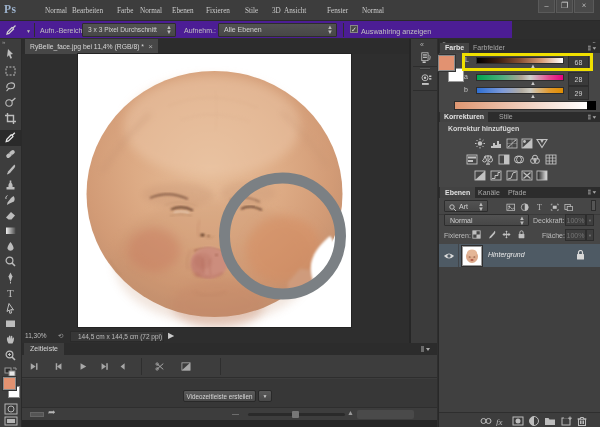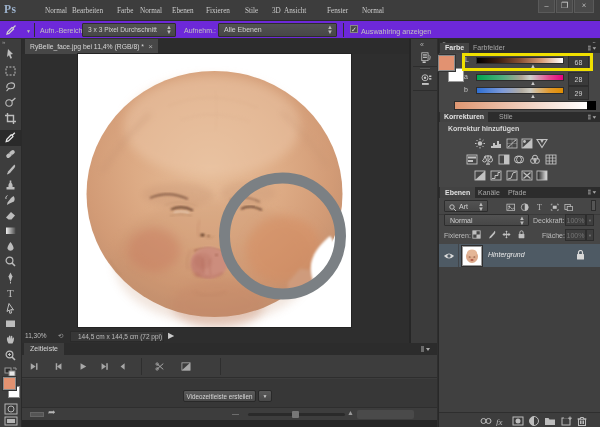--- a/index.html
+++ b/index.html
@@ -2,21 +2,21 @@
 <html><head><meta charset="utf-8">
 <style>
 *{margin:0;padding:0;box-sizing:border-box;}
 html,body{width:600px;height:427px;overflow:hidden;background:#2e2e2e;}
 body{font-family:"Liberation Sans",sans-serif;color:#c8c8c8;position:relative;}
 .abs{position:absolute;}
 #menubar{left:0;top:0;width:600px;height:21px;background:#3d3d3d;border-bottom:1px solid #2a2a2a;font-family:Liberation Serif, serif;}
 .mitem{position:absolute;top:7px;font-size:7.2px;color:#cbcbcb;}
 #pslogo{position:absolute;left:4px;top:3px;font-size:11.5px;font-weight:bold;color:#9db3cd;letter-spacing:0.5px;}
 .winbtn{position:absolute;top:0px;width:17px;height:13px;background:#4a4a4a;border:1px solid #5a5a5a;border-top:none;color:#ddd;font-size:8px;text-align:center;line-height:12px;}
-#optbar{left:0;top:21px;width:600px;height:18px;background:#6d28d9;border-bottom:1px solid #2e2e2e;}
+#optbar{left:0;top:21px;width:512px;height:18px;background:#4c1d95;border-bottom:1px solid #2e2e2e;}
 .olabel{position:absolute;top:6px;font-size:7px;color:#c0c0c0;}
 .dd{position:absolute;background:linear-gradient(#525252,#474747);border:1px solid #2d2d2d;border-radius:1px;font-size:7px;color:#d0d0d0;}
 .dd .txt{position:absolute;left:5px;top:2px;white-space:nowrap;}
 .dd .arr{position:absolute;right:3px;top:1px;font-size:6px;color:#bbb;line-height:5px;}
 .vsep{position:absolute;width:1px;background:#2e2e2e;}
 #tabrow{left:22px;top:39px;width:387px;height:15px;background:#2c2c2c;}
 #doctab{position:absolute;left:3px;top:0;width:133px;height:15px;background:#474747;color:#d8d8d8;font-size:6.8px;line-height:15px;padding-left:5px;}
 #doctab .x{position:absolute;right:5px;top:0;color:#aaa;font-size:8px;}
 #toolbar{left:0;top:39px;width:22px;height:388px;background:#3d3d3d;border-right:1px solid #2a2a2a;}
 .tool{position:absolute;left:0;width:21px;height:15px;text-align:center;}

